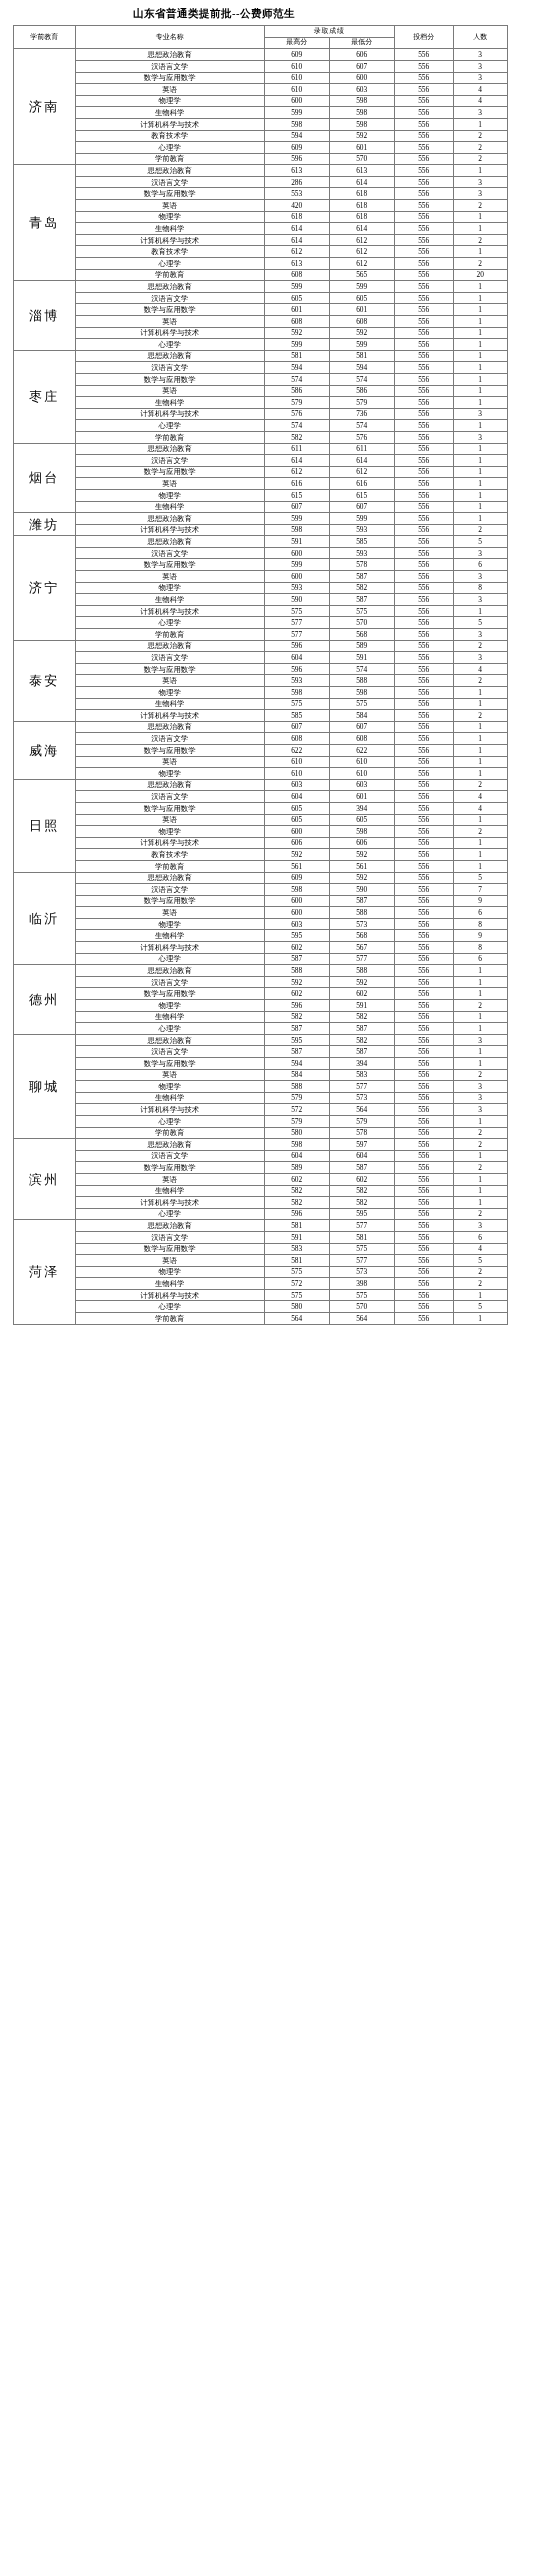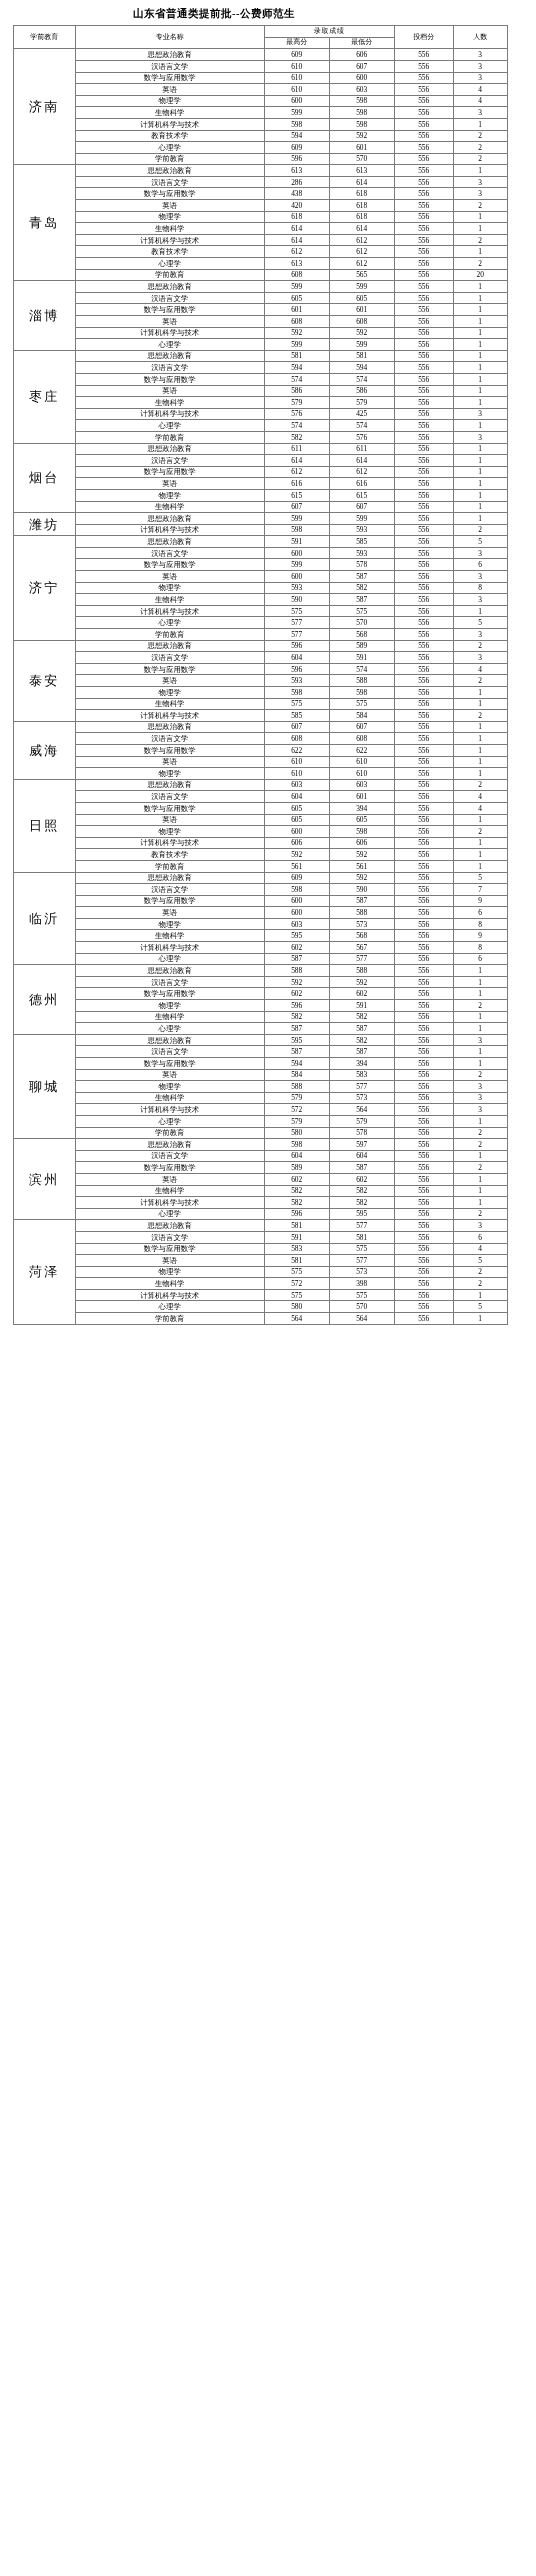--- a/index.html
+++ b/index.html
@@ -179,21 +179,21 @@
         </tr>
         <tr>
           <td class="major-cell">汉语言文学</td>
           <td class="num-cell">286</td>
           <td class="num-cell">614</td>
           <td class="num-cell">556</td>
           <td class="num-cell">3</td>
         </tr>
         <tr>
           <td class="major-cell">数学与应用数学</td>
-          <td class="num-cell">438</td>
+          <td class="num-cell">553</td>
           <td class="num-cell">618</td>
           <td class="num-cell">556</td>
           <td class="num-cell">3</td>
         </tr>
         <tr>
           <td class="major-cell">英语</td>
           <td class="num-cell">420</td>
           <td class="num-cell">618</td>
           <td class="num-cell">556</td>
           <td class="num-cell">2</td>
@@ -315,21 +315,21 @@
         <tr>
           <td class="major-cell">生物科学</td>
           <td class="num-cell">579</td>
           <td class="num-cell">579</td>
           <td class="num-cell">556</td>
           <td class="num-cell">1</td>
         </tr>
         <tr>
           <td class="major-cell">计算机科学与技术</td>
           <td class="num-cell">576</td>
-          <td class="num-cell">425</td>
+          <td class="num-cell">736</td>
           <td class="num-cell">556</td>
           <td class="num-cell">3</td>
         </tr>
         <tr>
           <td class="major-cell">心理学</td>
           <td class="num-cell">574</td>
           <td class="num-cell">574</td>
           <td class="num-cell">556</td>
           <td class="num-cell">1</td>
         </tr>

